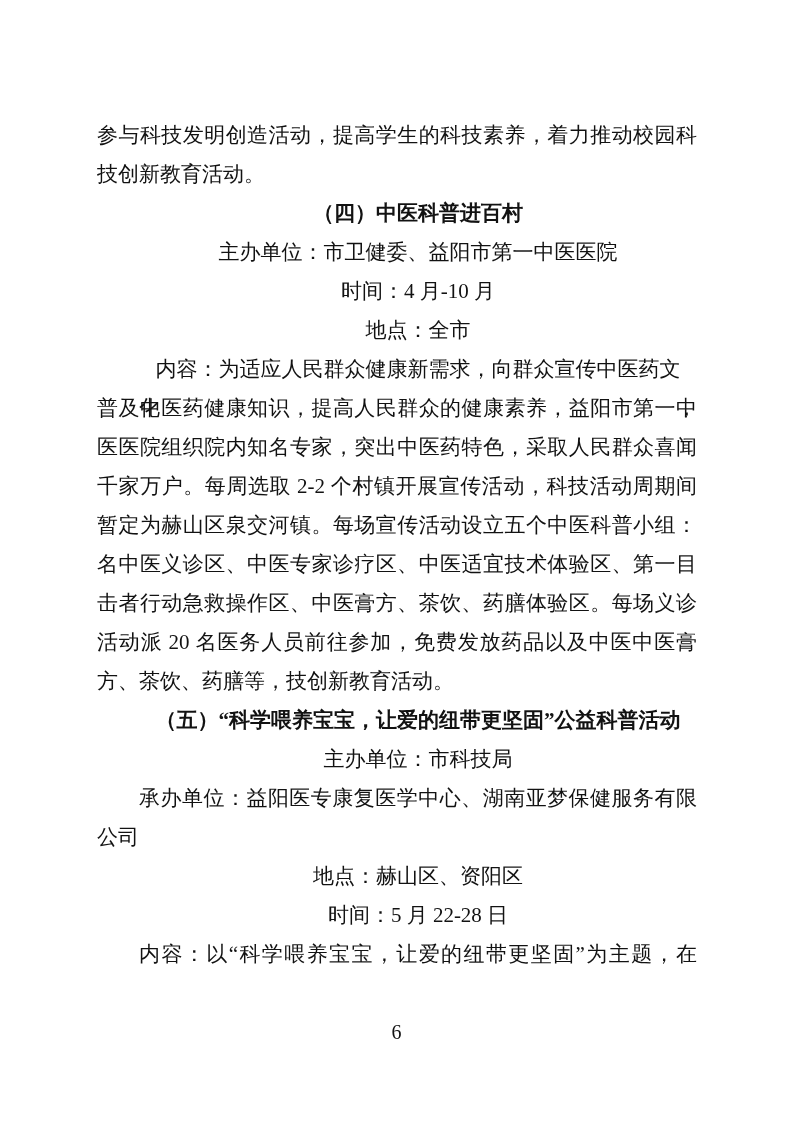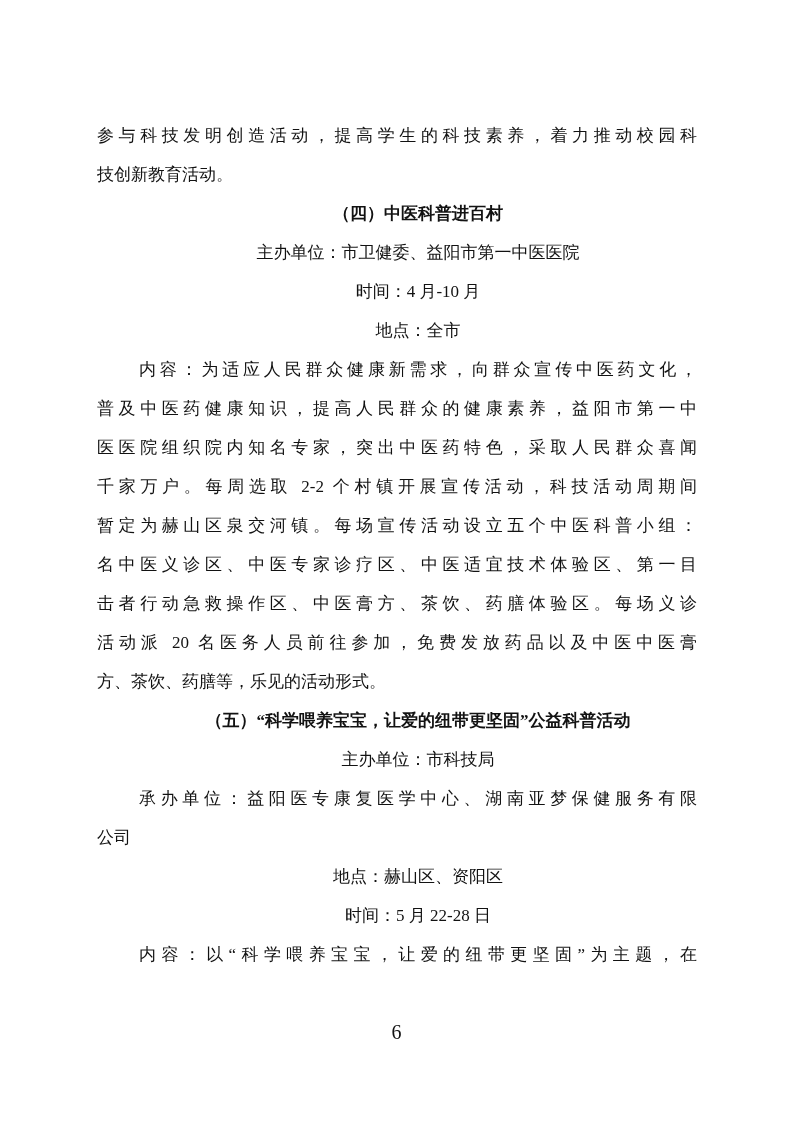--- a/index.html
+++ b/index.html
@@ -10,21 +10,21 @@
     background:#ffffff;
     overflow:hidden;
     font-family:"Liberation Serif","DejaVu Serif",serif;
     color:#121212;
   }
   .doc-body{
     position:absolute;
     left:97px;
     top:116px;
     width:600px;
-    font-size:17px;
+    font-size:21px;
     line-height:39px;
   }
   .line{
     height:39px;
     white-space:pre-wrap;
     text-align:left;
   }
   .line.fill{
     text-align:justify;
     text-align-last:justify;
@@ -59,21 +59,21 @@
       <div class="line indent">时间：4 月-10 月</div>
       <div class="line indent">地点：全市</div>
       <div class="line indent fill">内容：为适应人民群众健康新需求，向群众宣传中医药文化，</div>
       <div class="line fill">普及中医药健康知识，提高人民群众的健康素养，益阳市第一中</div>
       <div class="line fill">医医院组织院内知名专家，突出中医药特色，采取人民群众喜闻</div>
       <div class="line fill">千家万户。每周选取 2-2 个村镇开展宣传活动，科技活动周期间</div>
       <div class="line fill">暂定为赫山区泉交河镇。每场宣传活动设立五个中医科普小组：</div>
       <div class="line fill">名中医义诊区、中医专家诊疗区、中医适宜技术体验区、第一目</div>
       <div class="line fill">击者行动急救操作区、中医膏方、茶饮、药膳体验区。每场义诊</div>
       <div class="line fill">活动派 20 名医务人员前往参加，免费发放药品以及中医中医膏</div>
-      <div class="line">方、茶饮、药膳等，乐见的活动形式。</div>
+      <div class="line">方、茶饮、药膳等，技创新教育活动。</div>
       <div class="line heading indent">（五）“科学喂养宝宝，让爱的纽带更坚固”公益科普活动</div>
       <div class="line indent">主办单位：市科技局</div>
       <div class="line indent fill">承办单位：益阳医专康复医学中心、湖南亚梦保健服务有限</div>
       <div class="line">公司</div>
       <div class="line indent">地点：赫山区、资阳区</div>
       <div class="line indent">时间：5 月 22-28 日</div>
       <div class="line indent fill">内容：以“科学喂养宝宝，让爱的纽带更坚固”为主题，在</div>
     </div>
   <div class="page-footer">
     <span>6</span>

